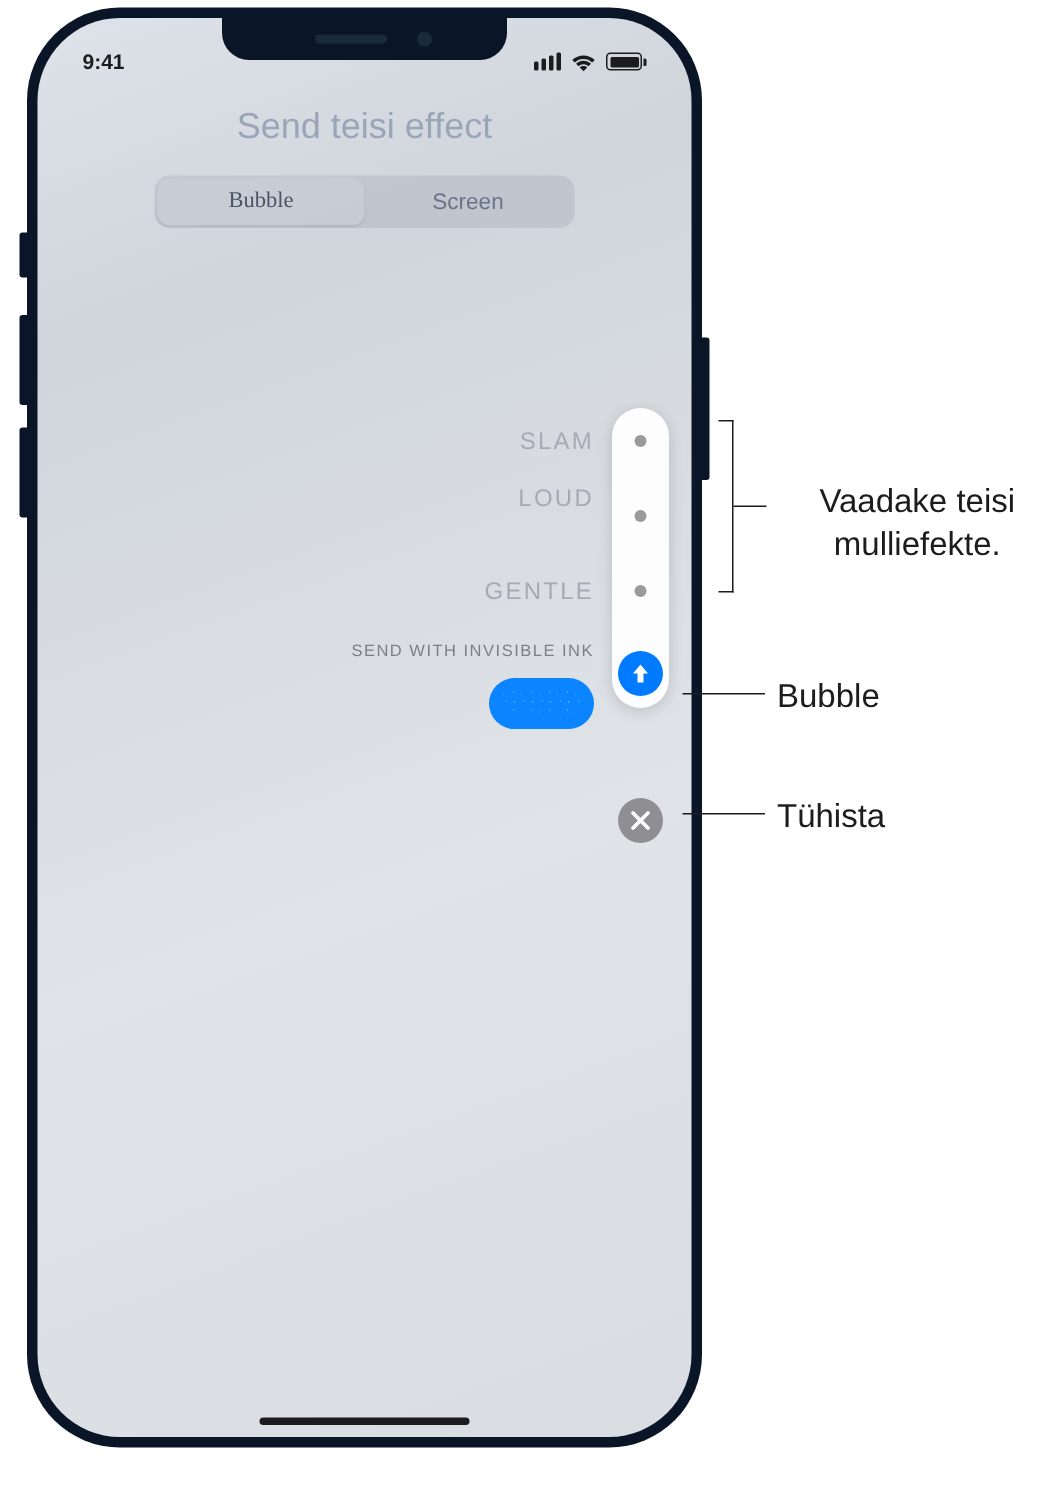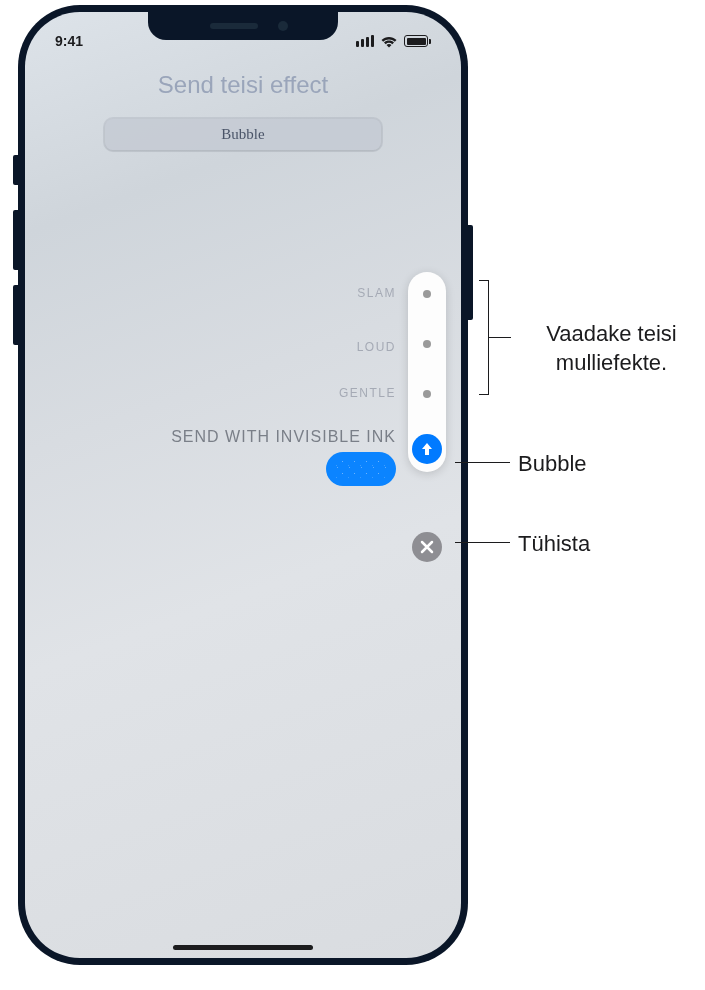--- a/index.html
+++ b/index.html
@@ -150,31 +150,31 @@
       background: #007aff;
       border-radius: 50%;
       display: flex;
       align-items: center;
       justify-content: center;
       cursor: pointer;
     }
     .effect-label {
       position: absolute;
       text-align: right;
-      font-size: 12px;
+      font-size: 16px;
       letter-spacing: 1.5px;
       color: #a5aab5;
       font-weight: 500;
       right: 50px;
       white-space: nowrap;
     }
     .el-slam { top: 14px; }
-    .el-loud { top: 68px; padding-left: 48px; }
+    .el-loud { top: 52px; padding-left: 48px; }
     .el-gentle { top: 114px; }
-    .el-invisible { top: 156px; font-size: 16px; letter-spacing: 1px; color: #7a7f88; }
+    .el-invisible { top: 156px; font-size: 11px; letter-spacing: 1px; color: #7a7f88; }
     .message-bubble {
       position: absolute;
       right: 50px;
       top: 180px;
       width: 70px;
       height: 34px;
       background: #0b84ff;
       border-radius: 18px;
       display: flex;
       align-items: center;
@@ -279,20 +279,21 @@
             </div>
           <div class="battery-tip"></div>
         </div>
       </div>
     </div>
 
     <div class="screen-content">
       <div class="page-title">Send teisi effect</div>
       <div class="segmented-control">
         <div class="seg-item active">Bubble</div>
+        <div class="seg-item">Screen</div>
       </div>
     </div>
 
     <div class="effects-area">
       <div class="effect-label el-slam">SLAM</div>
       <div class="effect-label el-loud">LOUD</div>
       <div class="effect-label el-gentle">GENTLE</div>
       <div class="effect-label el-invisible">SEND WITH INVISIBLE INK</div>
 
       <div class="message-bubble">

